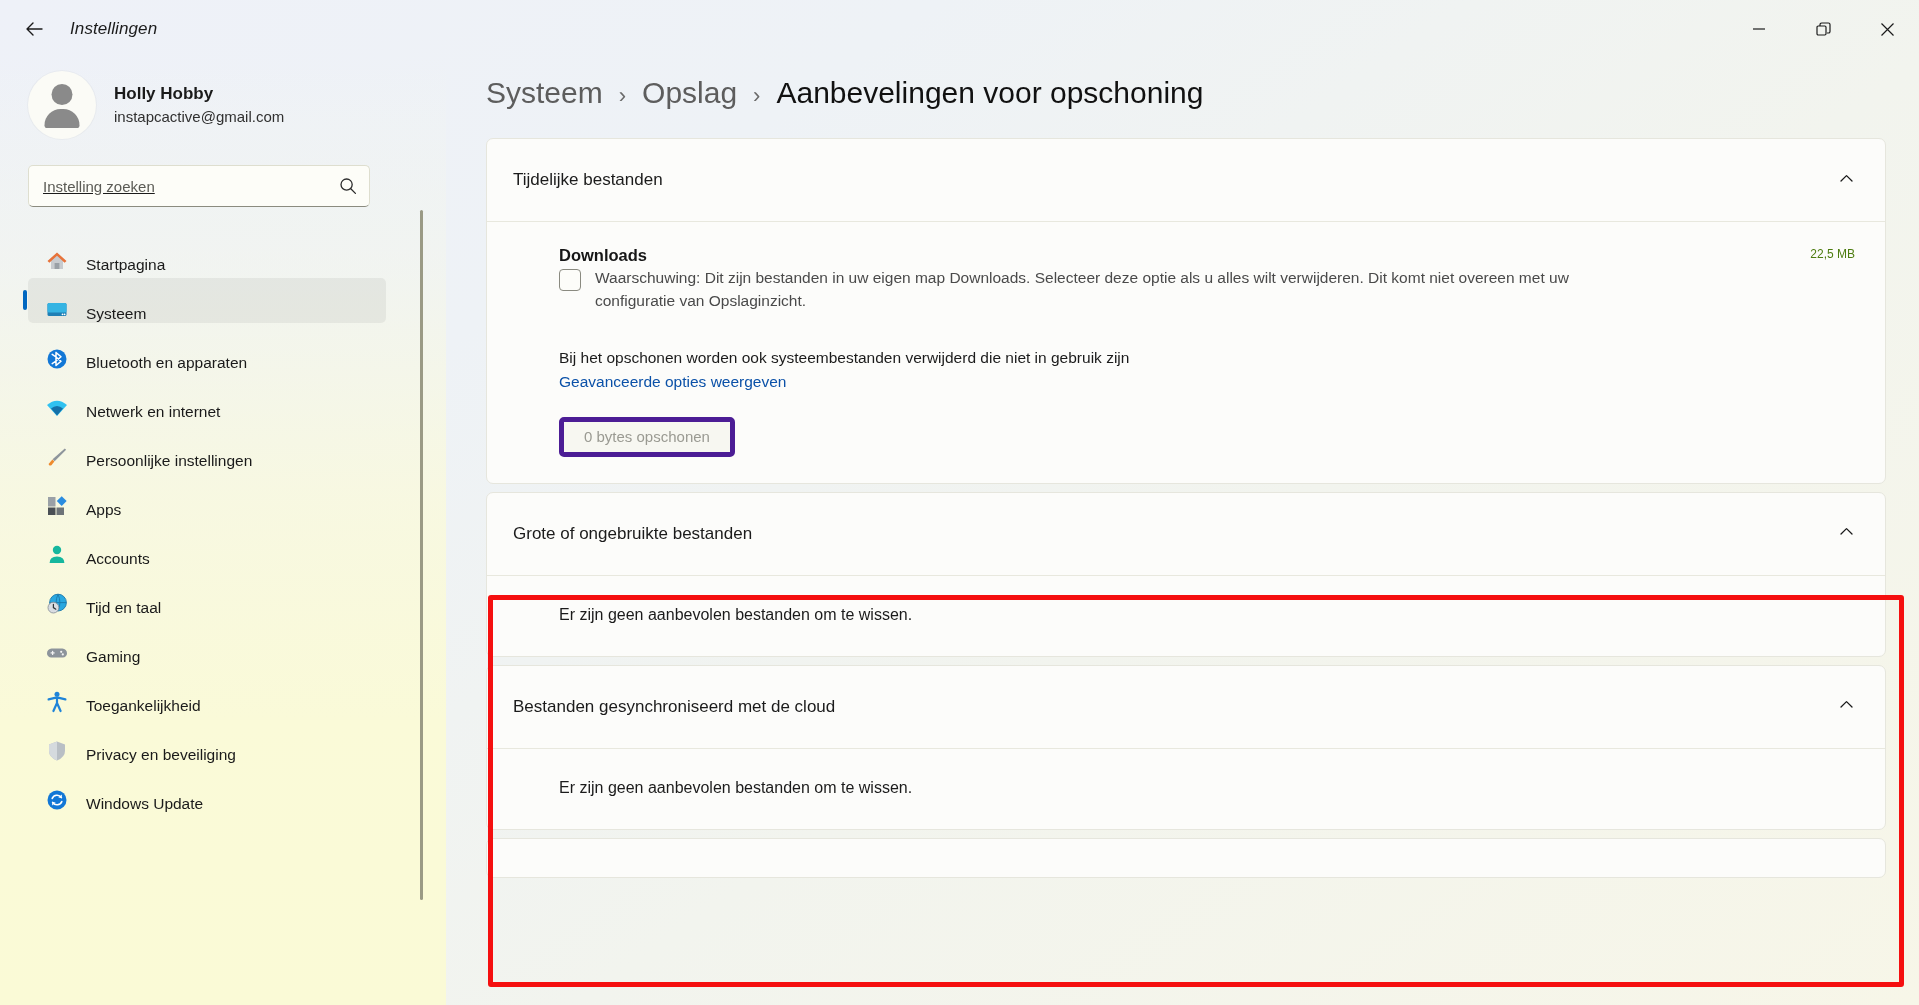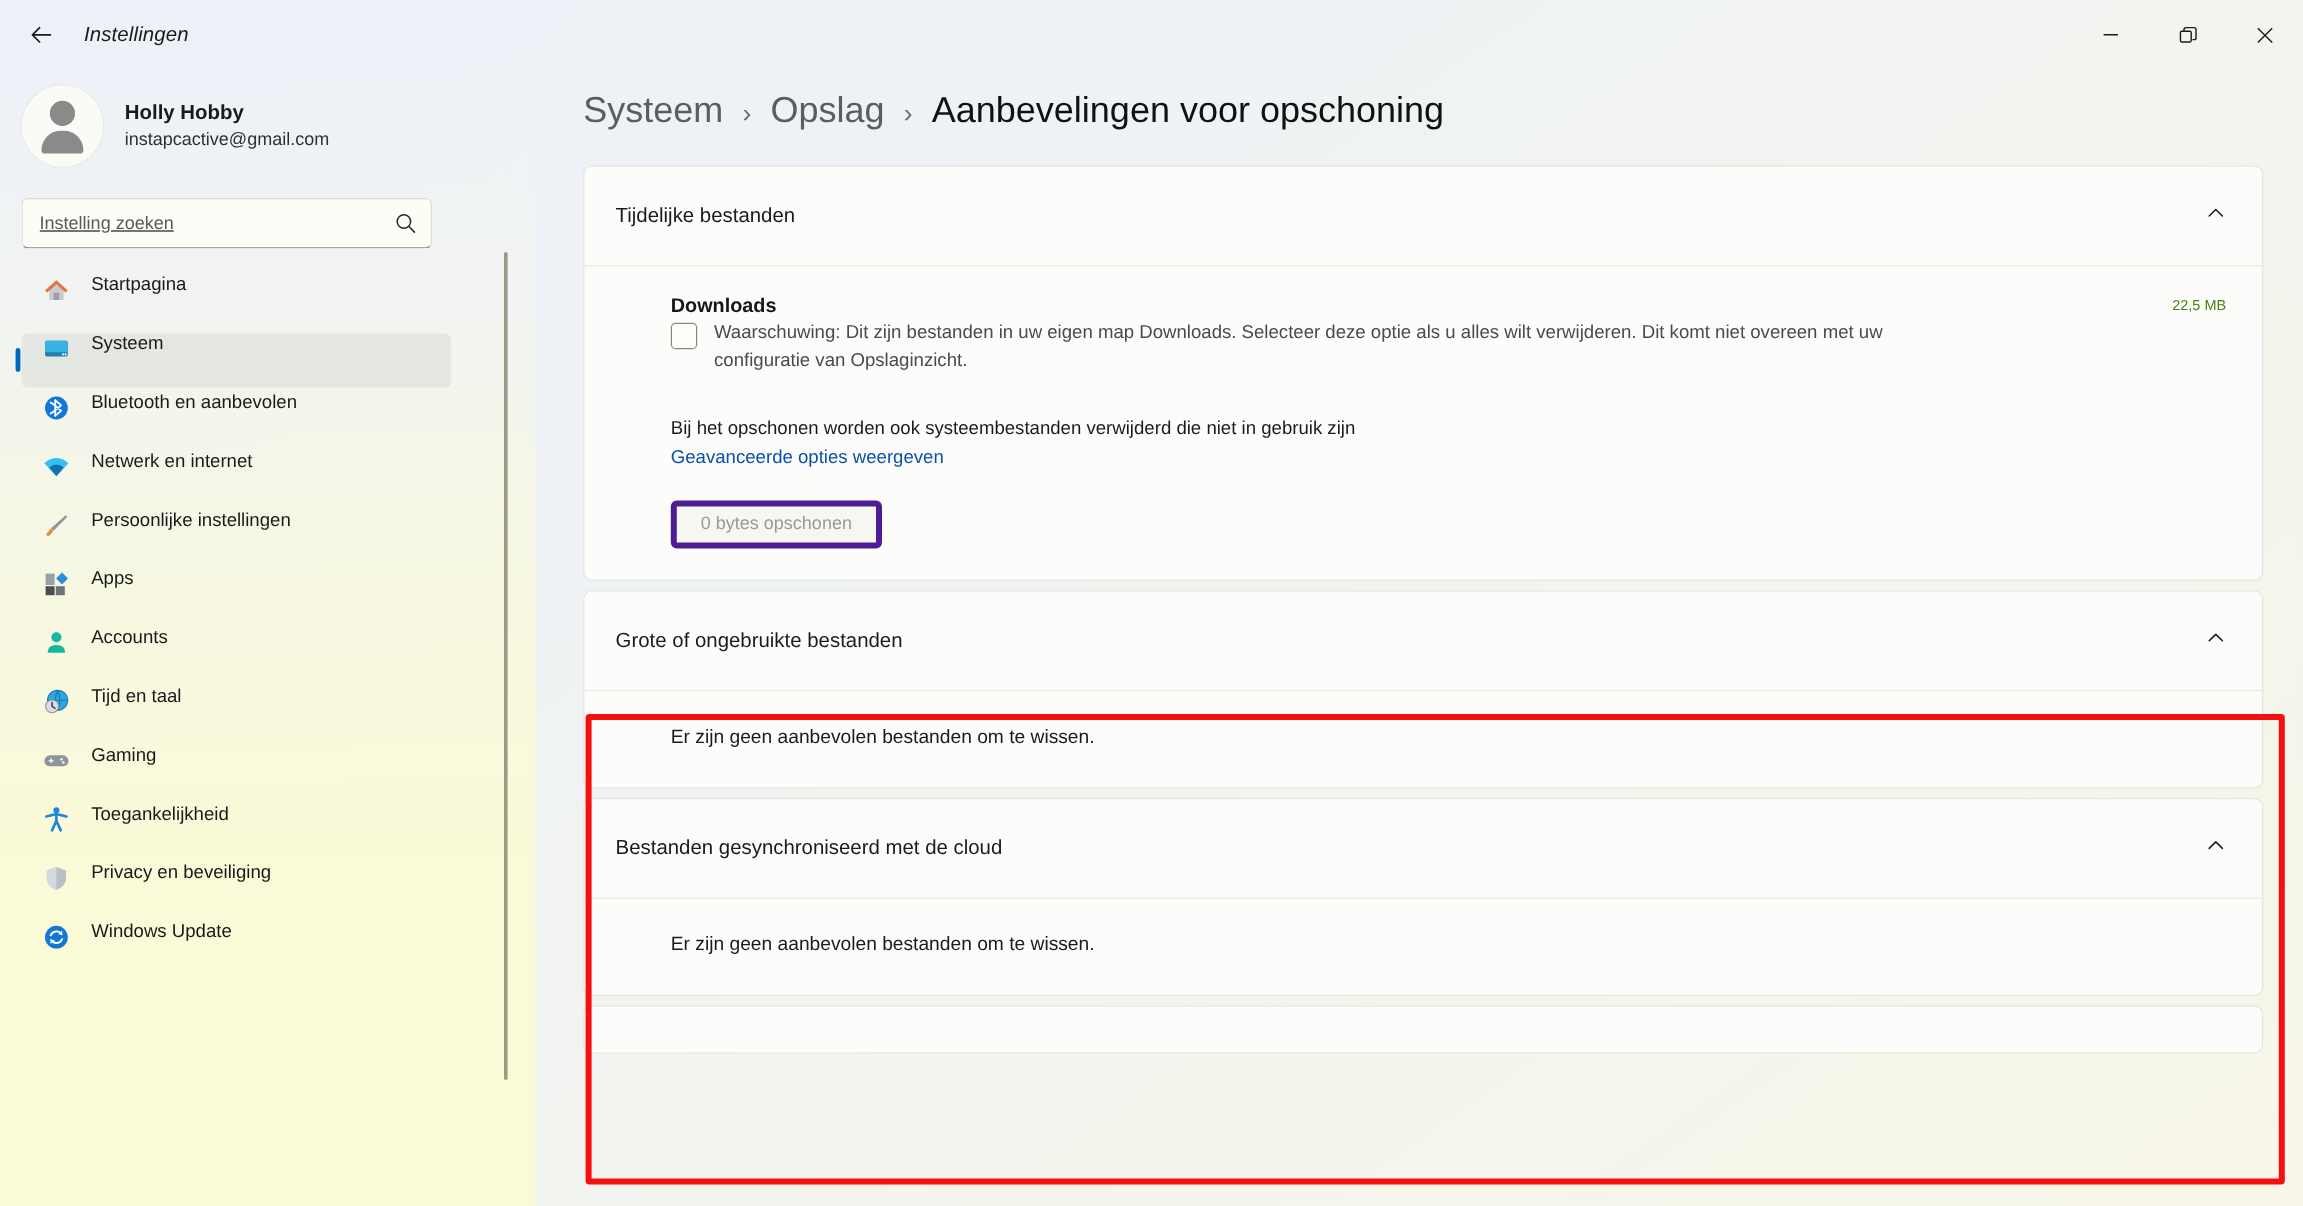--- a/index.html
+++ b/index.html
@@ -31,21 +31,21 @@
   }
   .wincontrols { margin-left: auto; display: flex; height: 58px; }
   .wc {
     width: 64px; height: 58px; display: flex; align-items: center; justify-content: center;
     cursor: pointer;
   }
 
   
   .sidebar {
     position: absolute; left: 0; top: 58px; width: 446px; bottom: 0;
-    padding-left: 18px;
+    padding-left: 28px;
     background: linear-gradient(180deg,
        rgba(240,243,250,0.0) 0%,
        rgba(244,246,236,0.55) 22%,
        rgba(249,249,222,0.85) 46%,
        rgba(250,250,216,1) 70%,
        rgba(250,250,214,1) 100%);
   }
   .profile { display: flex; align-items: center; margin-top: 13px; }
   .avatar {
     width: 68px; height: 68px; border-radius: 50%;
@@ -73,21 +73,21 @@
     display: flex; align-items: center; padding: 0 12px 0 14px;
   }
   .searchbox input {
     flex: 1; border: none; outline: none; background: transparent;
     font-family: "Liberation Sans", sans-serif; font-size: 15px; color: #1b1b1b; text-decoration: underline;
   }
   .searchbox input::placeholder { color: #5b5b55; }
 
   .navlist { margin-top: 22px; position: relative; }
   .navitem {
-    position: relative; display: flex; align-items: flex-start;
+    position: relative; display: flex; align-items: flex-end;
     height: 45px; width: 358px; padding-left: 16px;
     border-radius: 5px; cursor: pointer; margin-bottom: 4px;
   }
   .navitem.selected { background: rgba(0,0,0,0.055); }
   .navitem.selected::before {
     content: ""; position: absolute; left: -5px; top: 12px;
     width: 4px; height: 20px; border-radius: 2px; background: #0067c0;
   }
   .nav-ico {
     width: 26px; height: 26px; flex: 0 0 auto;
@@ -242,21 +242,21 @@
         <span class="nav-label">Systeem</span>
       </div>
 
       <div class="navitem">
         <span class="nav-ico">
           <svg width="24" height="24" viewBox="0 0 24 24">
             <circle cx="12" cy="12" r="9.5" fill="#1277d6"></circle>
             <path d="M11 5.5 L16 9.8 L11 14 V5.5 M11 10 L16 14.2 L11 18.5 V10 M11 10 L7.2 7.4 M11 14 L7.2 16.6" fill="none" stroke="#ffffff" stroke-width="1.5" stroke-linejoin="round" stroke-linecap="round"></path>
           </svg>
         </span>
-        <span class="nav-label">Bluetooth en aanbevolen</span>
+        <span class="nav-label">Bluetooth en apparaten</span>
       </div>
 
       <div class="navitem">
         <span class="nav-ico">
           <svg width="24" height="24" viewBox="0 0 24 24">
             <path d="M2 9 Q12 0.5 22 9 L12 20 Z" fill="#2fc1f0"></path>
             <path d="M6 12.6 Q12 7.4 18 12.6 L12 19.6 Z" fill="#1470a8"></path>
           </svg>
         </span>
         <span class="nav-label">Netwerk en internet</span>

